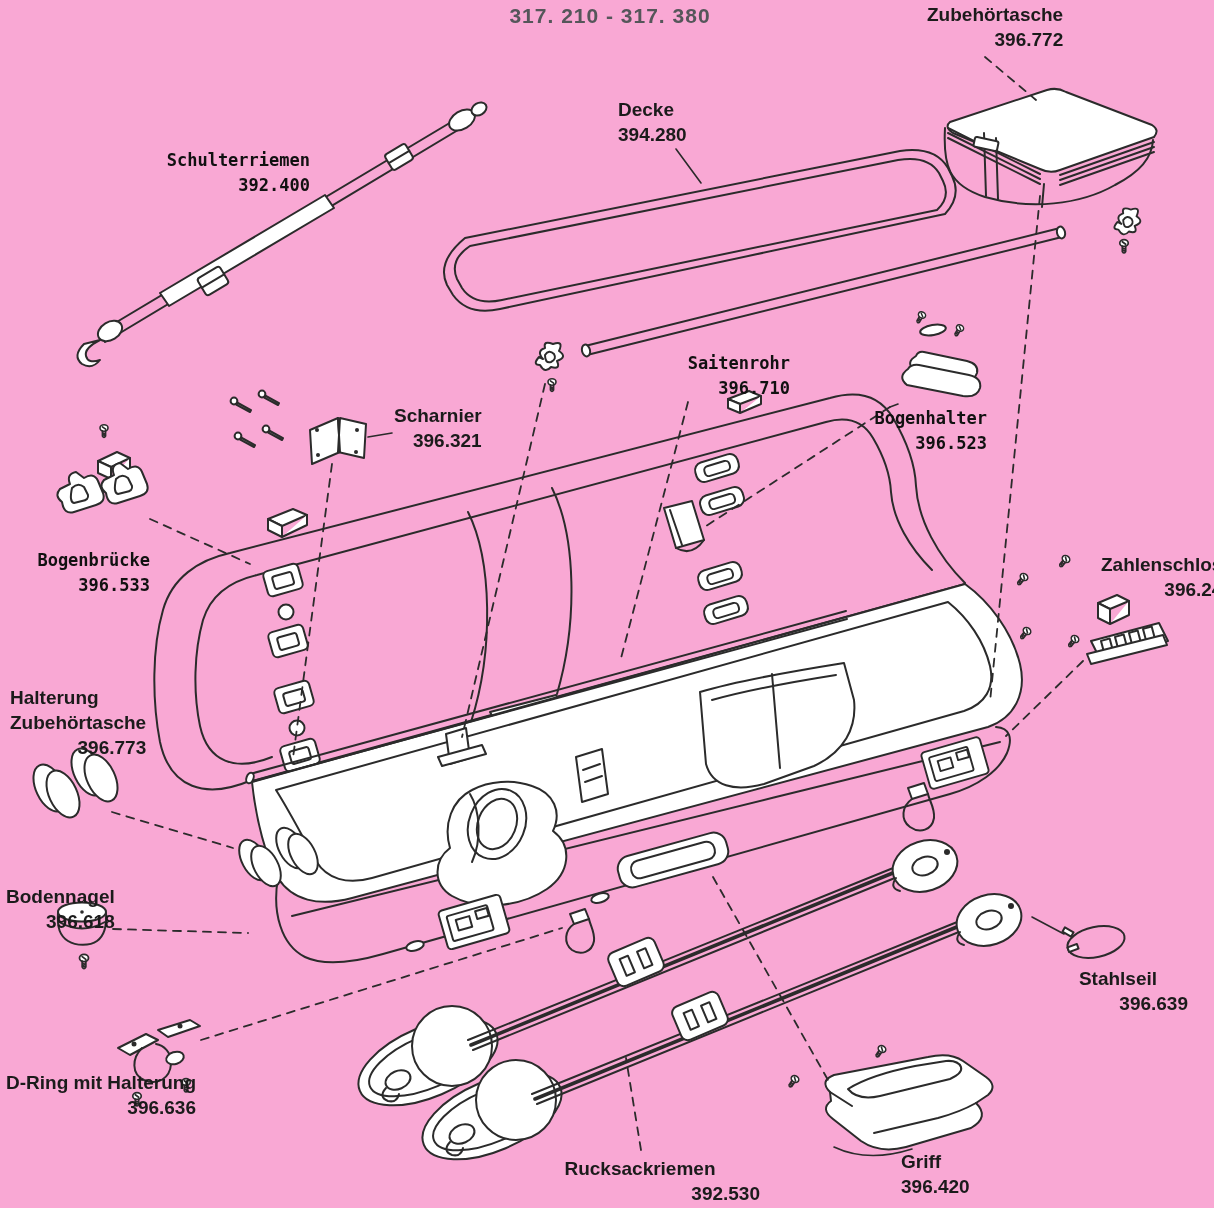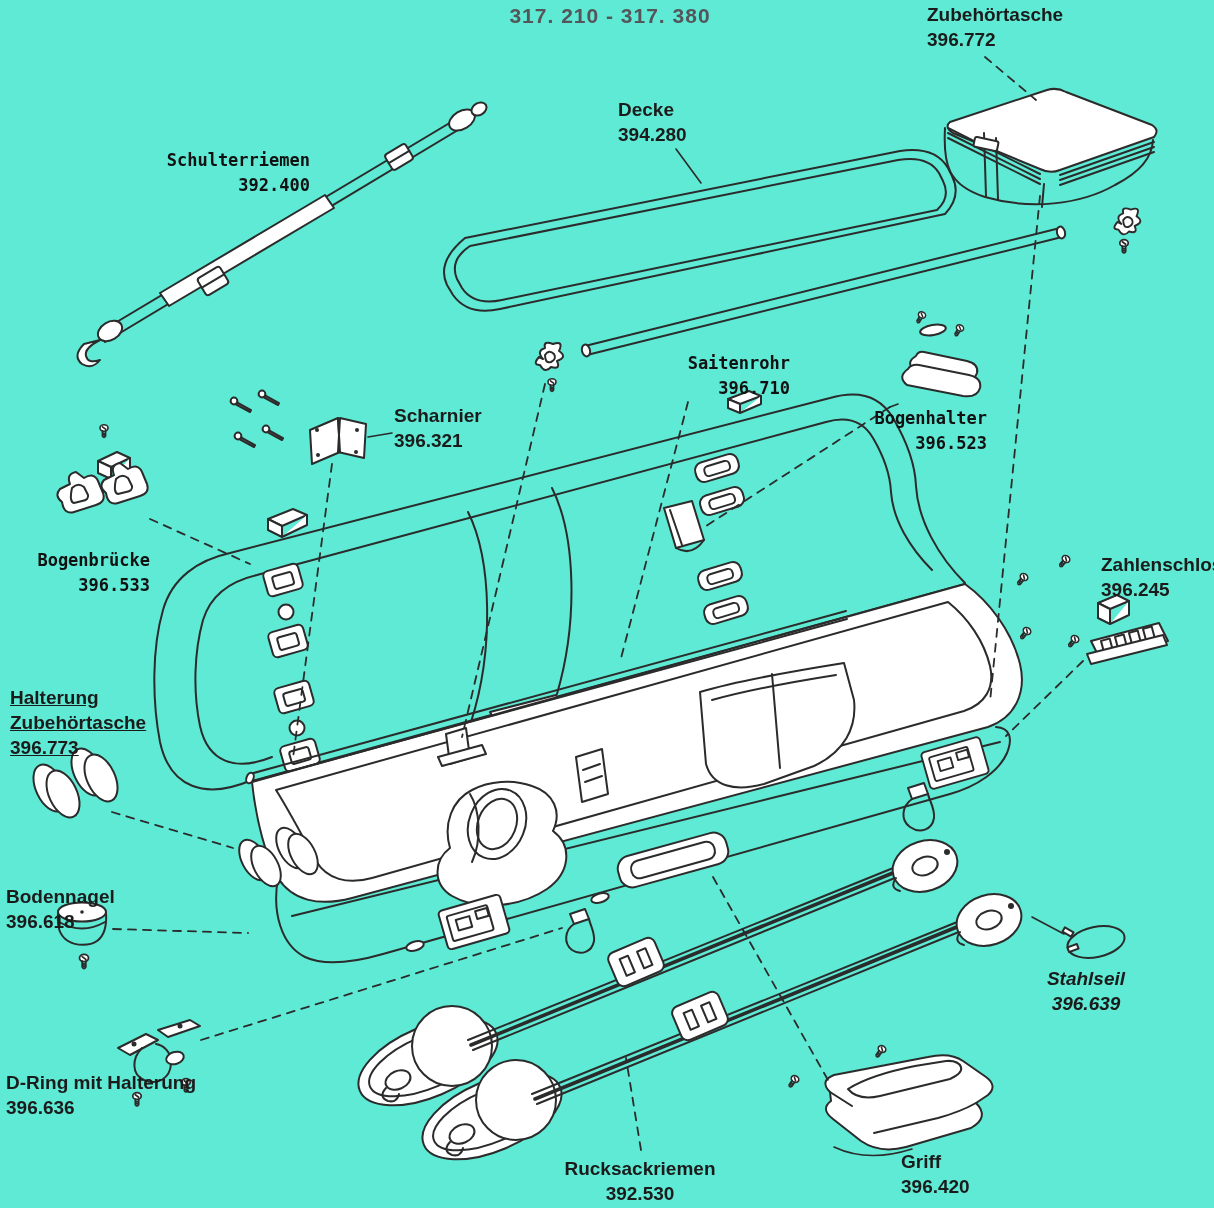--- a/index.html
+++ b/index.html
@@ -1,21 +1,21 @@
 <!DOCTYPE html>
 <html><head>
 <meta charset="utf-8">
 <style>
   html,body{margin:0;padding:0;background:#fff;}
-  .stage{position:relative;width:1214px;height:1208px;background:#5eead4;overflow:hidden;
+  .stage{position:relative;width:1214px;height:1208px;background:#f9a8d4;overflow:hidden;
          font-family:"Liberation Sans",sans-serif;}
   .stage svg{position:absolute;left:0;top:0;}
   .lbl{position:absolute;color:#1b1b1b;font-weight:bold;font-size:19px;line-height:1.32;
        font-family:"Liberation Sans",sans-serif; white-space:nowrap;}
-  .lbl .num{font-weight:bold;}
+  .lbl .num{font-weight:bold;text-align:right;}
   .lbl-mono{position:absolute;color:#111;font-weight:bold;font-size:17px;line-height:1.45;
        font-family:"DejaVu Sans Mono",monospace;text-align:right;white-space:nowrap;margin-top:7px;}
   .title{position:absolute;left:430px;top:4px;width:360px;text-align:center;
        font-family:"Liberation Sans",sans-serif;font-weight:bold;font-size:21px;
        letter-spacing:1px;color:#55565a;}
   .center{text-align:center;}
 </style>
 </head>
 <body>
 
@@ -341,32 +341,32 @@
   <div class="lbl-mono" style="left:0px;top:541px;width:150px;">
     <div>Bogenbrücke</div>
     <div class="num">396.533</div>
   </div>
 
   <div class="lbl" style="left:1101px;top:552px;">
     <div>Zahlenschloss</div>
     <div class="num">396.245</div>
   </div>
 
-  <div class="lbl" style="left:10px;top:685px;text-decoration:underline;">
+  <div class="lbl" style="left:10px;top:685px;">
     <div>Halterung</div>
     <div>Zubehörtasche</div>
     <div class="num">396.773</div>
   </div>
 
   <div class="lbl" style="left:6px;top:884px;">
     <div>Bodennagel</div>
     <div class="num">396.618</div>
   </div>
 
-  <div class="lbl center" style="left:1016px;top:966px;width:140px;font-style:italic;">
+  <div class="lbl center" style="left:1048px;top:966px;width:140px;">
     <div>Stahlseil</div>
     <div class="num">396.639</div>
   </div>
 
   <div class="lbl" style="left:6px;top:1070px;">
     <div>D-Ring mit Halterung</div>
     <div class="num">396.636</div>
   </div>
 
   <div class="lbl center" style="left:520px;top:1156px;width:240px;">

